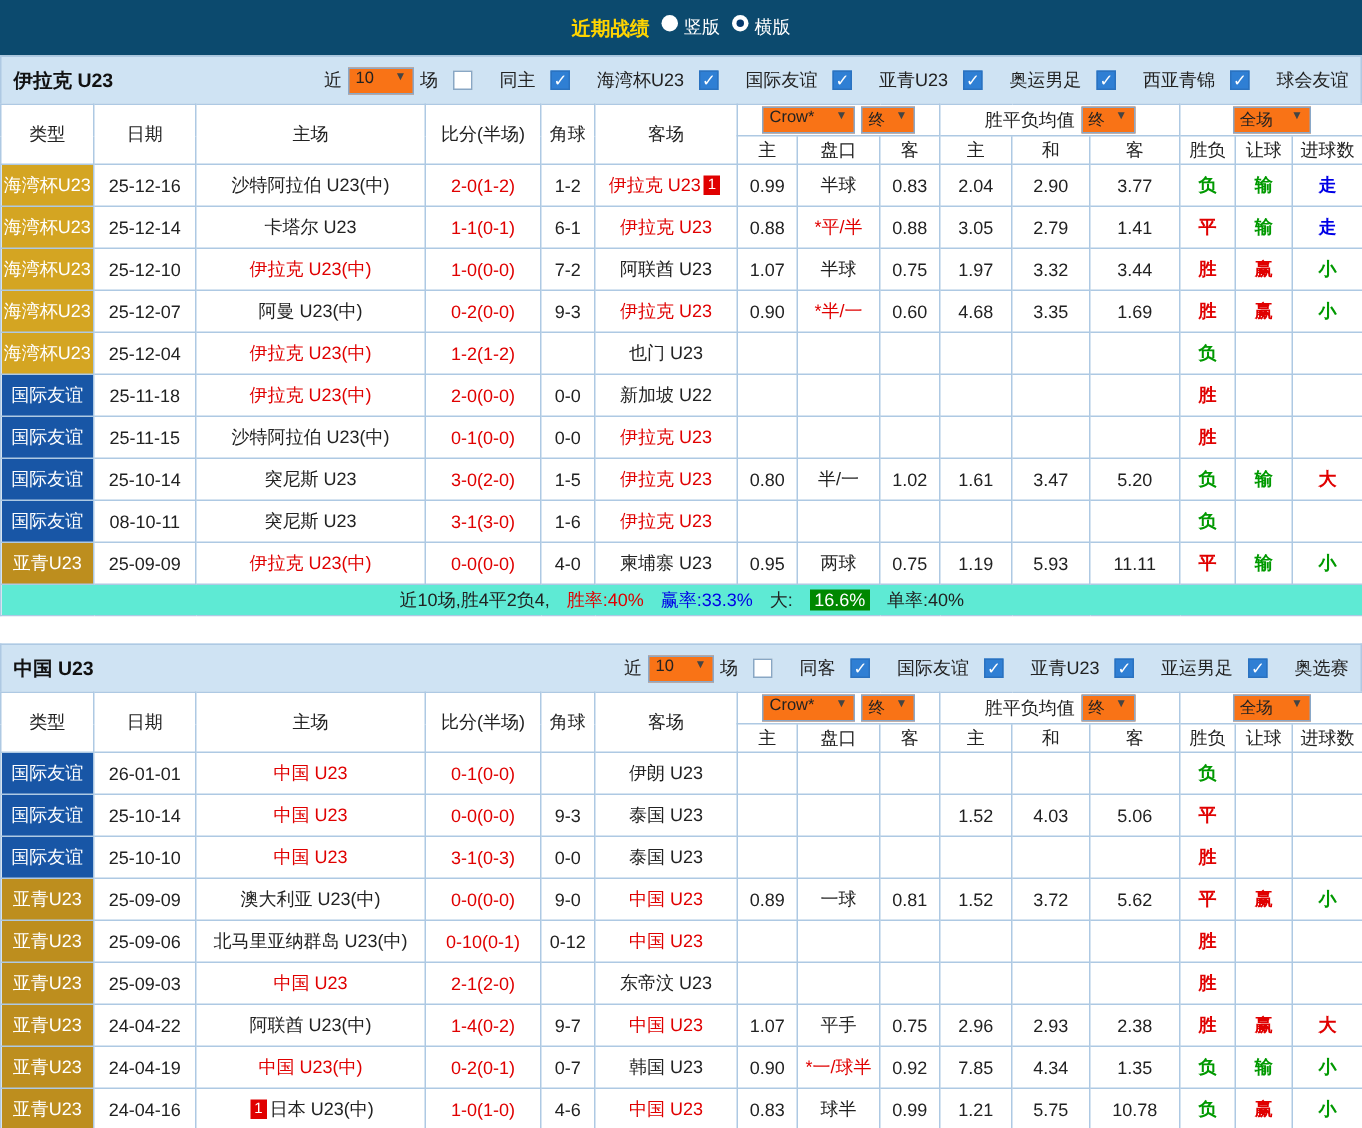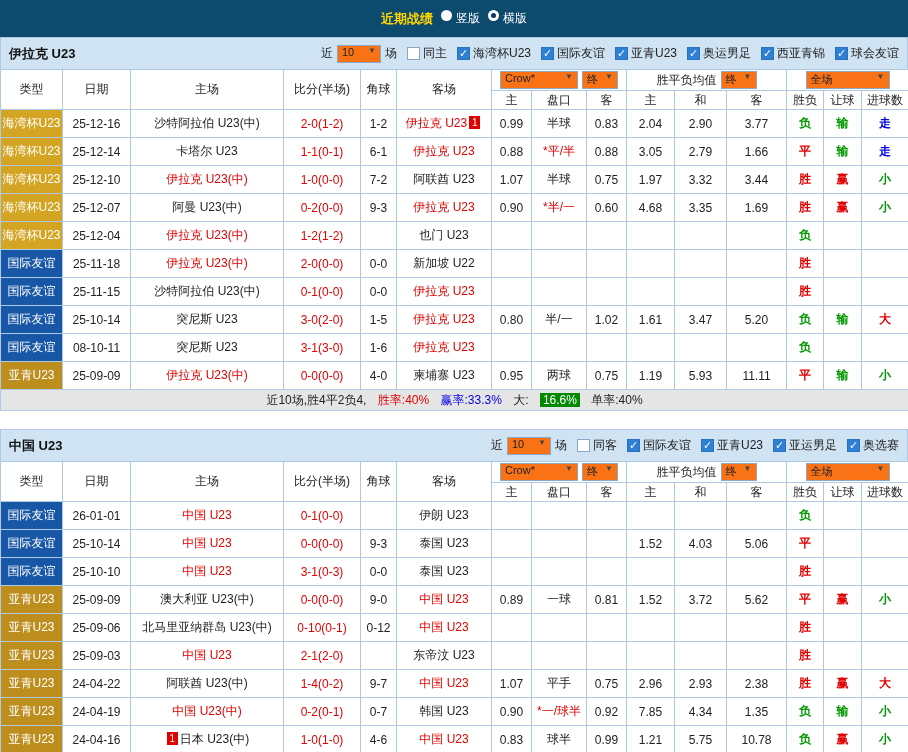--- a/index.html
+++ b/index.html
@@ -13,49 +13,49 @@
   .topbar{height:37px;background:#0c4a6e;display:flex;align-items:center;justify-content:center;gap:8px}
   .topbar .title{color:#ffd400;font-weight:bold;font-size:13px}
   .rgroup{display:flex;align-items:flex-start;gap:4px;color:#fff}
   .rdo{width:11px;height:11px;border-radius:50%;background:#fff;display:inline-block;position:relative}
   .rdo.on::after{content:"";position:absolute;left:3px;top:3px;width:5px;height:5px;border-radius:50%;background:#05386b}
   
   .fbar{height:32px;background:#cfe3f3;border:1px solid #aec9e3;border-bottom:none;display:flex;align-items:center;padding:0 8px}
   .fbar .team{font-weight:bold;font-size:13px;color:#111}
   .fctrl{margin-left:auto;display:flex;align-items:center}
   .near{display:flex;align-items:center;gap:4px}
-  .chk{display:inline-flex;align-items:center;gap:3px;margin-left:10px;cursor:pointer}
+  .chk{display:inline-flex;align-items:center;gap:18px;margin-left:10px;cursor:pointer}
   .cb{width:13px;height:13px;border:1px solid #89a7c4;background:#fff;display:inline-block;position:relative}
   .cb.on{background:#2f7fd4;border-color:#2a72c0}
   .cb.on::after{content:"✓";position:absolute;left:1px;top:-1px;color:#fff;font-size:11px;font-weight:bold}
   
   .sel{display:inline-flex;justify-content:space-between;gap:3px;background:#f97316;border:1px solid #8aa8c8;height:18px;padding:0 4px;font-size:11px;color:#222;vertical-align:middle;cursor:pointer}
   .sel .arr{font-size:8px;color:#444}
   .sel.count{width:44px}
-  .sel.crow{width:78px}
+  .sel.crow{width:62px}
   .sel.fin{width:36px}
-  .sel.full{width:84px}
+  .sel.full{width:52px}
   
   table{width:908px;border-collapse:collapse;table-layout:fixed}
   th,td{border:1px solid #aec9e3;text-align:center;overflow:hidden;white-space:nowrap;font-weight:normal;font-size:12px;padding:0 1px}
   thead tr.r1 th{height:21px;background:#fff}
   thead tr.r2 th{height:19px;background:#fff}
   tbody td{height:28px;background:#fff}
   .hgrp{display:flex;align-items:center;justify-content:center;gap:4px}
   .lg{color:#fff}
   .gulf{background:#d4a522}
   .fr{background:#1856a6}
   .aq{background:#bd8e1e}
   .red{color:#e00000}
   .green{color:#009900}
   .blue{color:#0000e6}
   .score{color:#e00000}
   .res{font-weight:bold}
   .badge{display:inline-block;background:#e00000;color:#fff;font-size:10px;line-height:13px;min-width:11px;padding:0 1px;margin:0 2px;vertical-align:1px}
-  tr.sum td{height:21px;background:#e5e5e5;font-size:12px}
+  tr.sum td{height:21px;background:#5eead4;font-size:12px}
   tr.sum span{margin:0 4px}
   .sred{color:#e00000}
   .sblue{color:#0000e6}
   .sbadge{background:#008800;color:#fff;padding:0 3px}
   .gap{height:18px;background:#fff}
 </style>
 </head>
 <body>
 
 <div class="topbar">
@@ -198,21 +198,21 @@
           <td>25-12-14</td>
           <td><span>卡塔尔 U23</span></td>
           <td class="score">1-1(0-1)</td>
           <td>6-1</td>
           <td><span class="red">伊拉克 U23</span></td>
           <td>0.88</td>
           <td class="red">*平/半</td>
           <td>0.88</td>
           <td>3.05</td>
           <td>2.79</td>
-          <td>1.66</td>
+          <td>1.41</td>
           <td class="res red">平</td>
           <td class="res green">输</td>
           <td class="res blue">走</td>
         </tr>
         <tr>
           <td class="lg gulf">海湾杯U23</td>
           <td>25-12-10</td>
           <td><span class="red">伊拉克 U23(中)</span></td>
           <td class="score">1-0(0-0)</td>
           <td>7-2</td>

